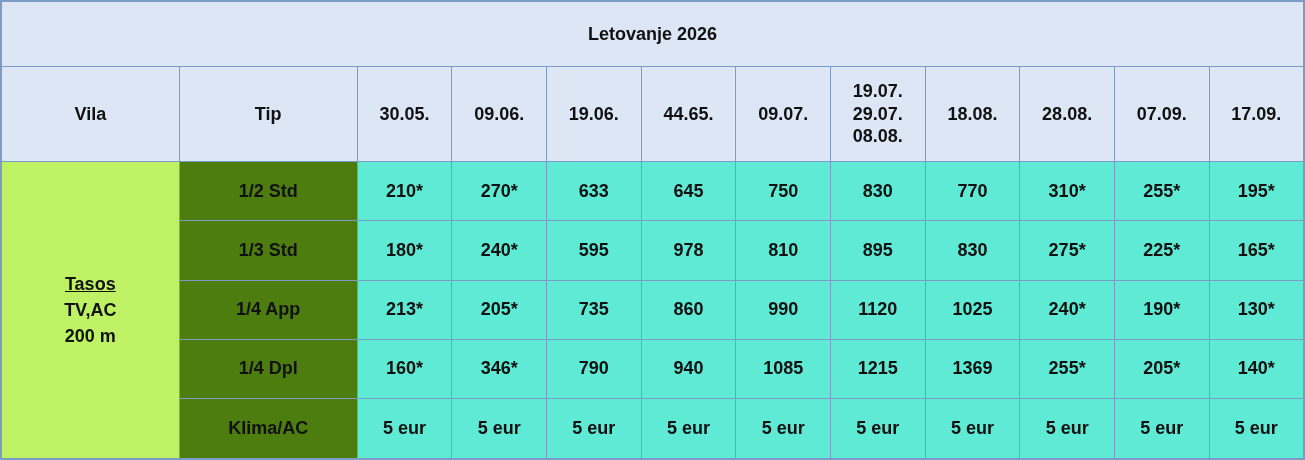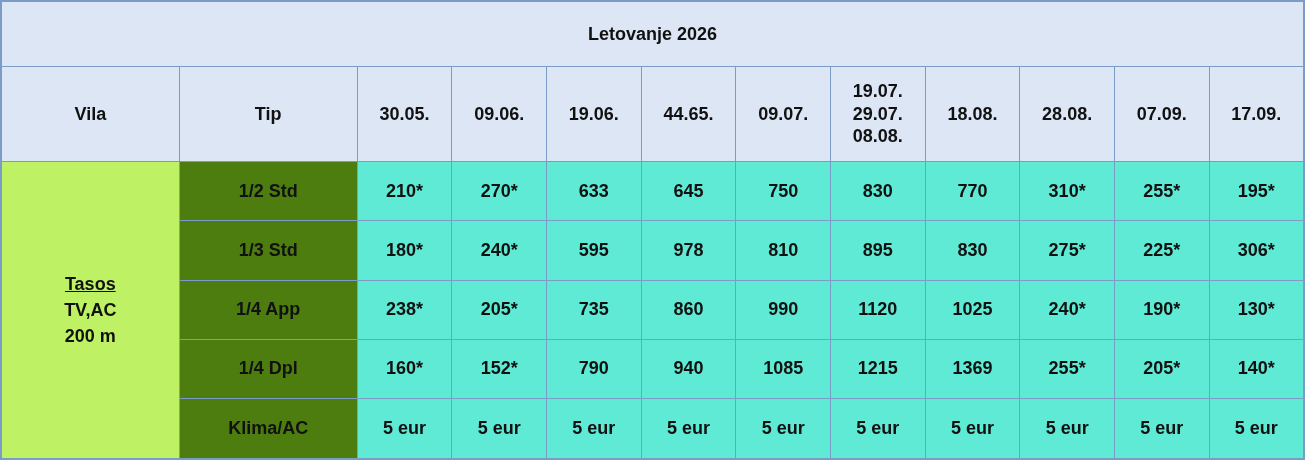--- a/index.html
+++ b/index.html
@@ -127,41 +127,41 @@
       <td class="type-cell">1/3 Std</td>
       <td class="price-cell">180*</td>
       <td class="price-cell">240*</td>
       <td class="price-cell">595</td>
       <td class="price-cell">978</td>
       <td class="price-cell">810</td>
       <td class="price-cell">895</td>
       <td class="price-cell">830</td>
       <td class="price-cell">275*</td>
       <td class="price-cell">225*</td>
-      <td class="price-cell">306*</td>
+      <td class="price-cell">165*</td>
     </tr>
 
     <tr>
       <td class="type-cell">1/4 App</td>
-      <td class="price-cell">238*</td>
+      <td class="price-cell">213*</td>
       <td class="price-cell">205*</td>
       <td class="price-cell">735</td>
       <td class="price-cell">860</td>
       <td class="price-cell">990</td>
       <td class="price-cell">1120</td>
       <td class="price-cell">1025</td>
       <td class="price-cell">240*</td>
       <td class="price-cell">190*</td>
       <td class="price-cell">130*</td>
     </tr>
 
     <tr>
       <td class="type-cell">1/4 Dpl</td>
       <td class="price-cell">160*</td>
-      <td class="price-cell">152*</td>
+      <td class="price-cell">346*</td>
       <td class="price-cell">790</td>
       <td class="price-cell">940</td>
       <td class="price-cell">1085</td>
       <td class="price-cell">1215</td>
       <td class="price-cell">1369</td>
       <td class="price-cell">255*</td>
       <td class="price-cell">205*</td>
       <td class="price-cell">140*</td>
     </tr>
 

